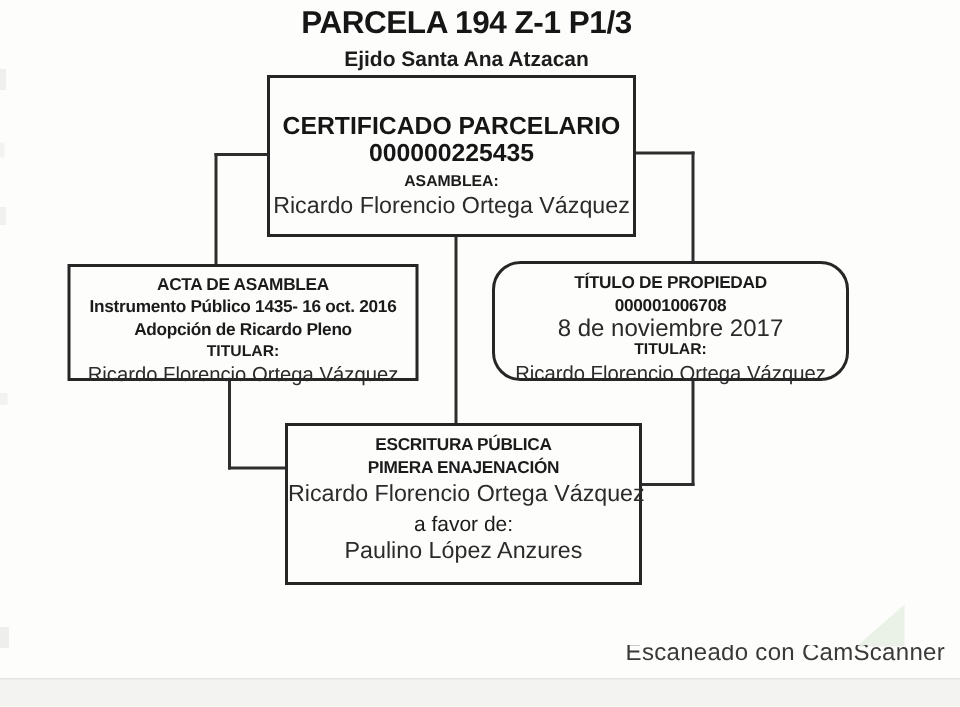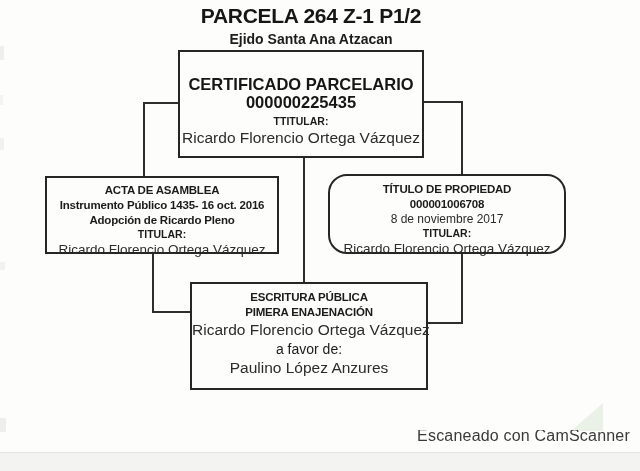--- a/index.html
+++ b/index.html
@@ -15,21 +15,21 @@
   .hdr .subtitle{font-size:14px;font-weight:bold;margin-top:3px;color:#1c1c1c;}
   
   .box{position:absolute;box-sizing:border-box;border:2px solid var(--border);background:#fdfdfc;text-align:center;z-index:2;}
   .box div{white-space:nowrap;}
   .box-cert{left:178px;top:50px;width:246px;height:108px;padding-top:23px;}
   .box-acta{left:45px;top:176px;width:234px;height:78px;padding-top:5px;}
   .box-titulo{left:328px;top:174px;width:238px;height:80px;padding-top:6px;border-radius:19px;}
   .box-escritura{left:190px;top:282px;width:238px;height:108px;padding-top:6px;}
   .b-lg{font-size:16.5px;font-weight:bold;line-height:18px;color:#161616;}
   .b-md{font-size:11.5px;font-weight:bold;line-height:15px;letter-spacing:-0.2px;color:#1b1b1b;}
-  .r-md{font-size:12px;line-height:15px;color:#2a2a2a;}
+  .r-md{font-size:16px;line-height:15px;color:#2a2a2a;}
   .lbl-sm{font-size:10.5px;font-weight:bold;line-height:13px;color:#1b1b1b;}
   .name-lg{font-size:15.5px;line-height:20px;color:#2b2b2b;}
   .name-md{font-size:13.5px;line-height:17px;color:#2b2b2b;}
   .favor{font-size:14px;font-weight:normal;line-height:18px;color:#1b1b1b;}
   .sp4{height:4px;}
   
   .ln{position:absolute;background:var(--connector);z-index:1;}
   .ln-h{height:2px;} .ln-v{width:2px;}
   .c-left-h{left:143px;top:102px;width:37px;}
   .c-left-v{left:143px;top:102px;height:76px;}
@@ -51,39 +51,39 @@
   .sp-c{left:0;top:138px;width:4px;height:12px;background:#f1f1f0;}
   .sp-d{left:0;top:262px;width:5px;height:8px;background:#f2f2f1;}
   .sp-e{left:0;top:418px;width:6px;height:14px;background:#eeeeec;}
 </style>
 </head>
 <body>
 
 <div class="canvas">
 
   <div class="hdr">
-    <div class="title">PARCELA 264 Z-1 P1/2</div>
+    <div class="title">PARCELA 194 Z-1 P1/3</div>
     <div class="subtitle">Ejido Santa Ana Atzacan</div>
   </div>
 
   <div class="ln ln-h c-left-h"></div>
   <div class="ln ln-v c-left-v"></div>
   <div class="ln ln-v c-acta-v"></div>
   <div class="ln ln-h c-acta-h"></div>
   <div class="ln ln-v c-center-v"></div>
   <div class="ln ln-h c-right-h"></div>
   <div class="ln ln-v c-right-v1"></div>
   <div class="ln ln-v c-right-v2"></div>
   <div class="ln ln-h c-right-h2"></div>
 
   <div class="box box-cert">
     <div class="b-lg">CERTIFICADO PARCELARIO</div>
     <div class="b-lg">000000225435</div>
     <div class="sp4"></div>
-    <div class="lbl-sm">TTITULAR:</div>
+    <div class="lbl-sm">ASAMBLEA:</div>
     <div class="name-lg">Ricardo Florencio Ortega Vázquez</div>
   </div>
 
   <div class="box box-acta">
     <div class="b-md">ACTA DE ASAMBLEA</div>
     <div class="b-md">Instrumento Público 1435- 16 oct. 2016</div>
     <div class="b-md">Adopción de Ricardo Pleno</div>
     <div class="lbl-sm">TITULAR:</div>
     <div class="name-md">Ricardo Florencio Ortega Vázquez</div>
   </div>

